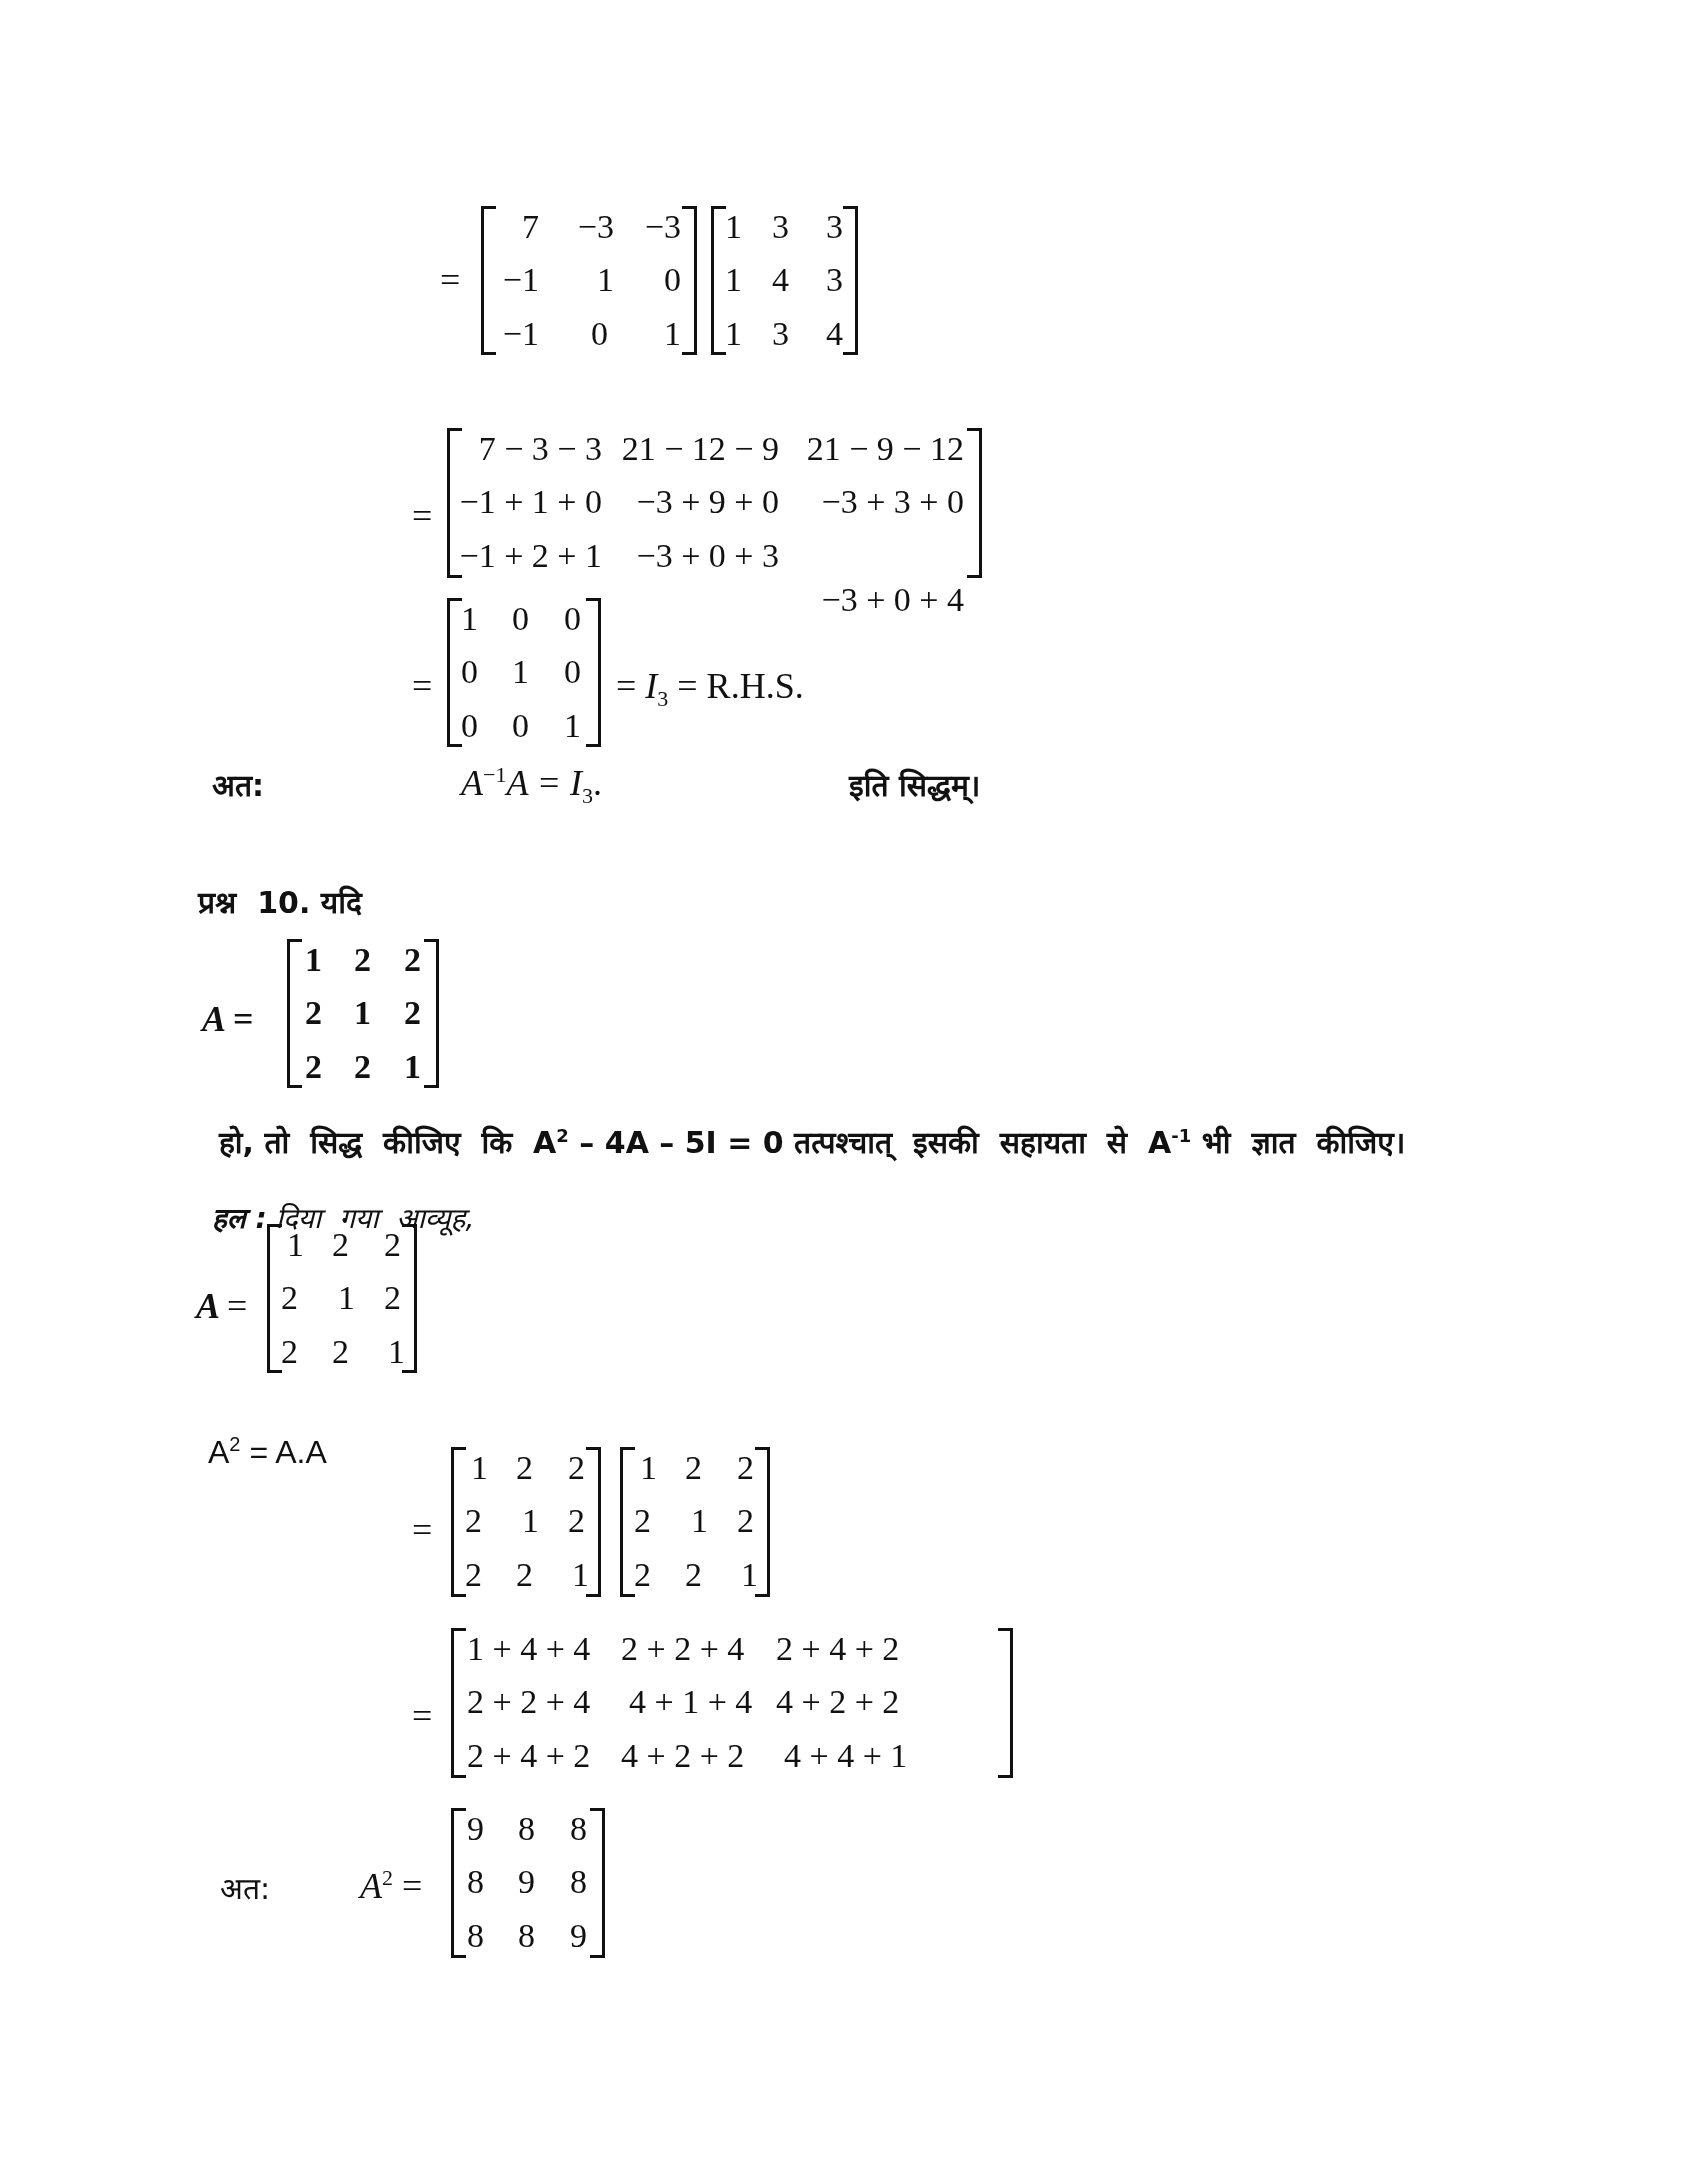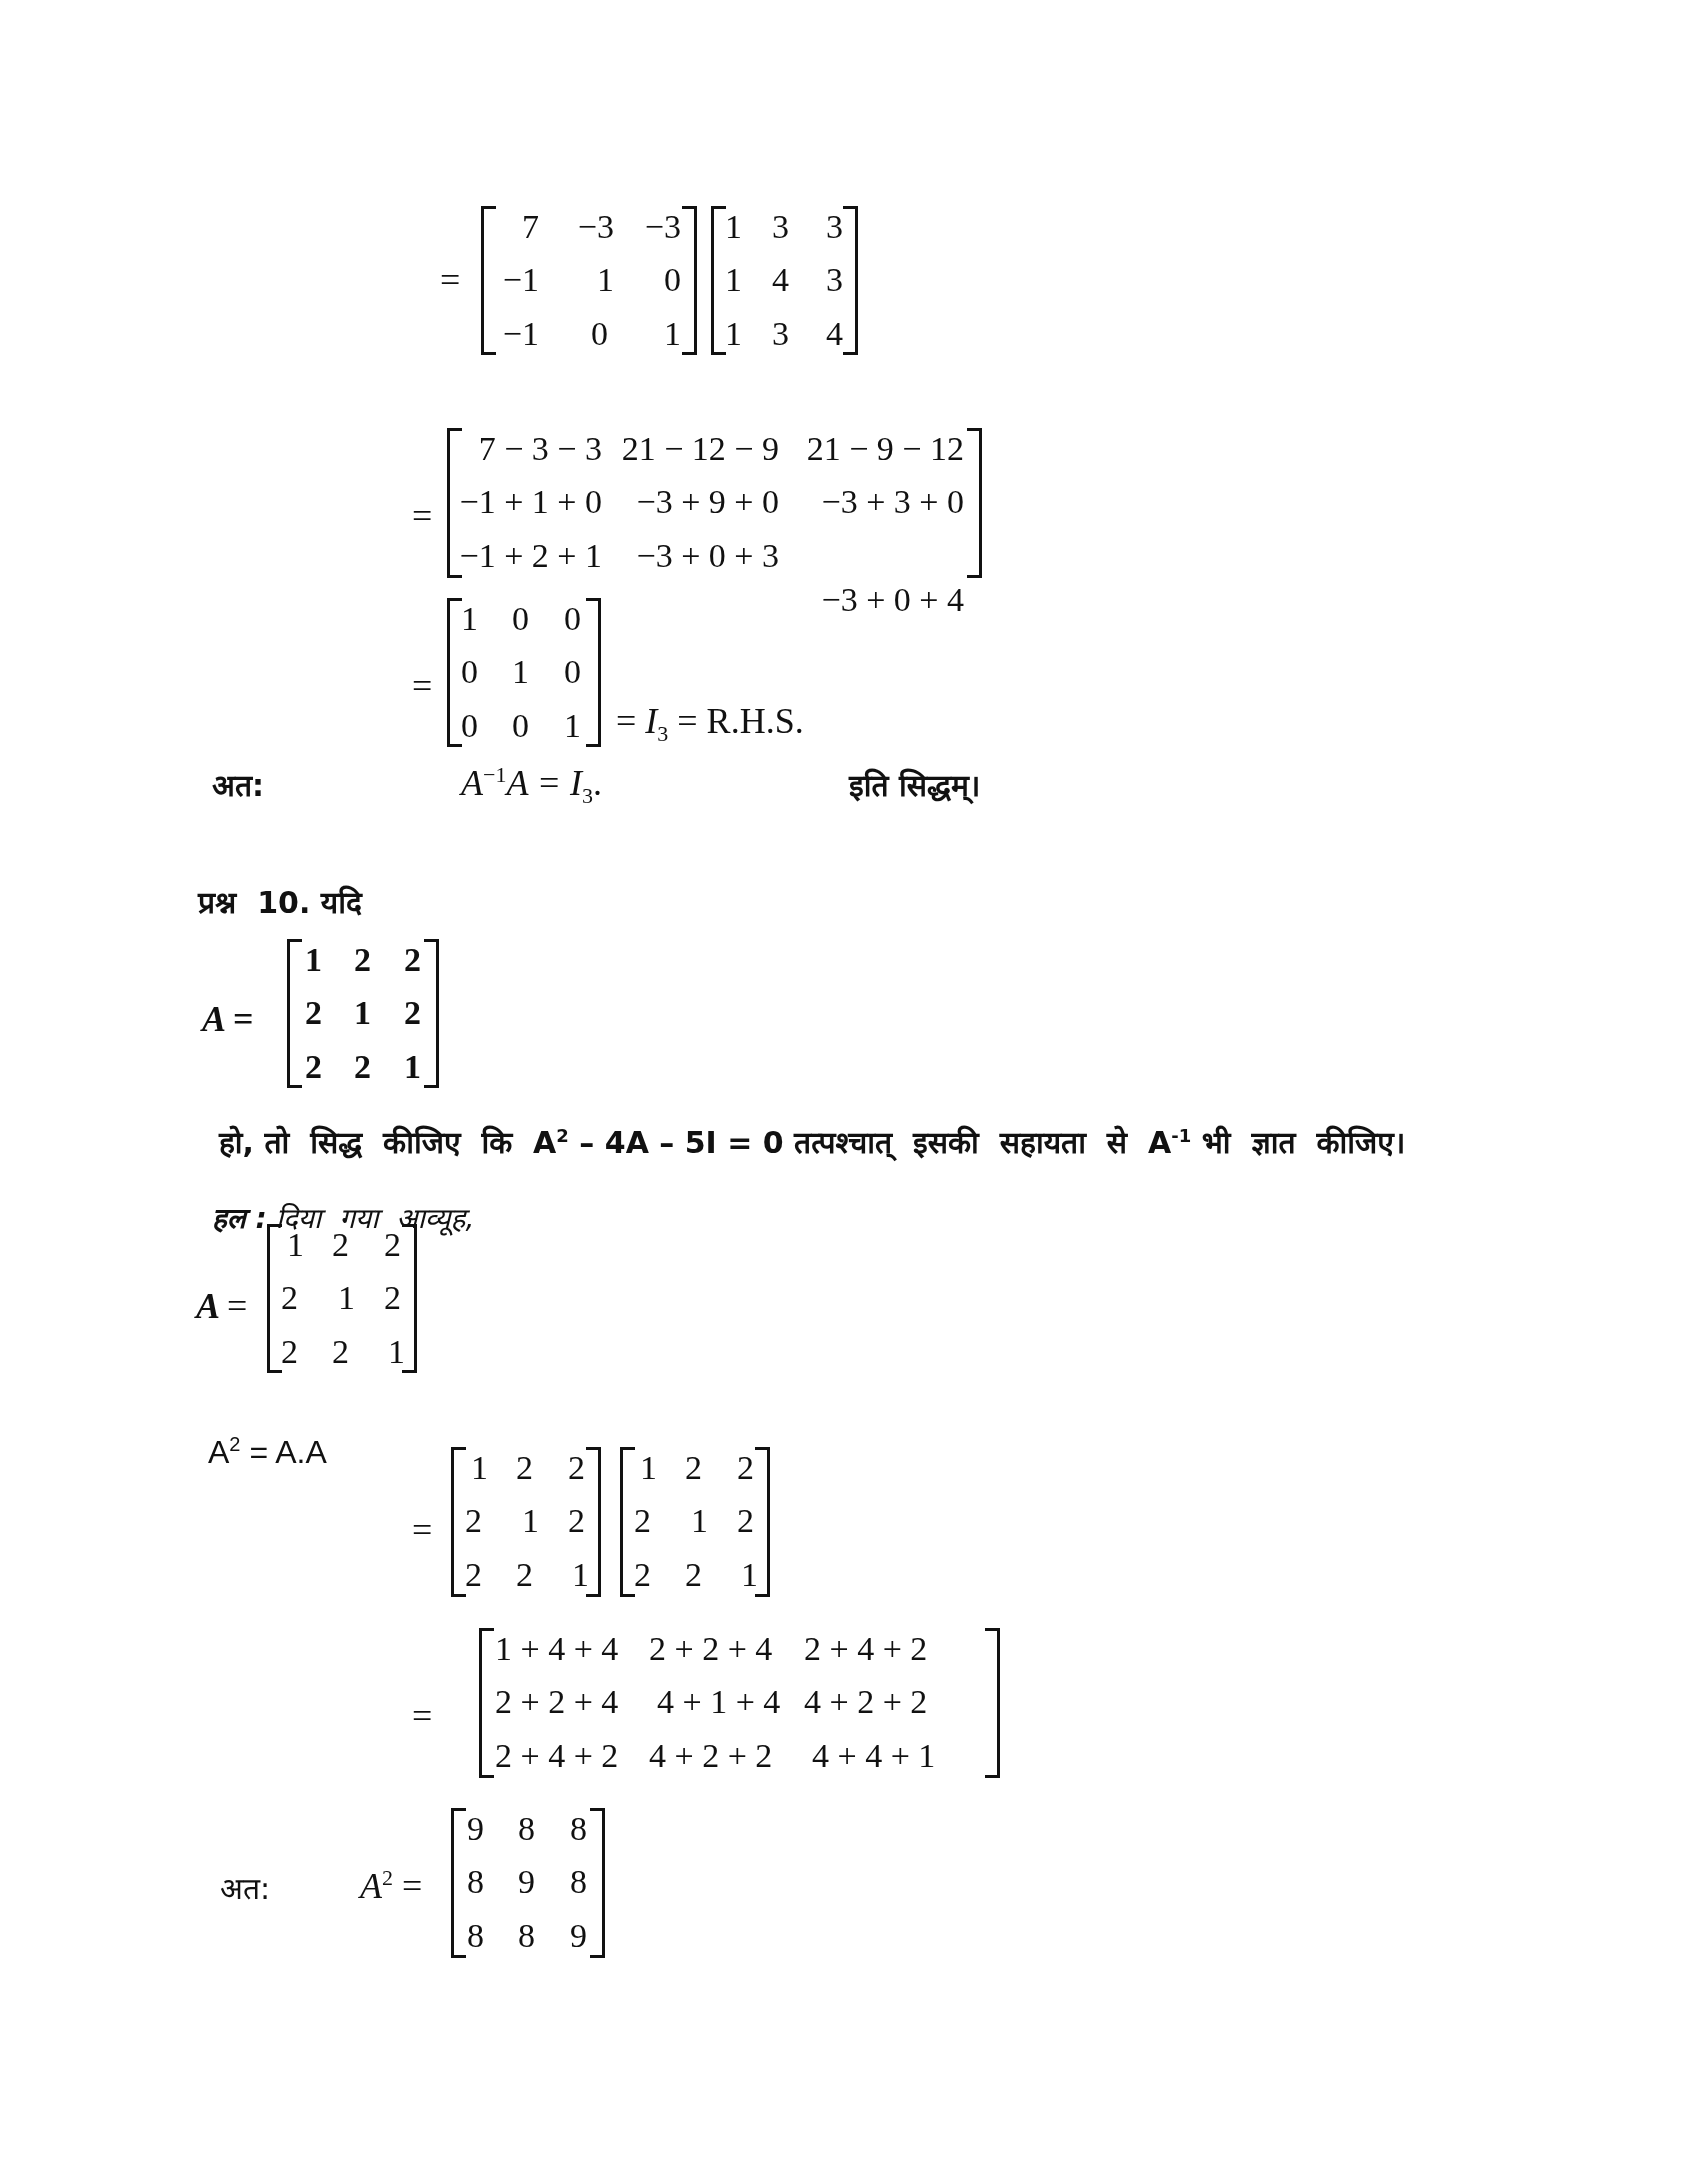--- a/index.html
+++ b/index.html
@@ -77,21 +77,21 @@
   <span class="cell" style="left:14px; top:2px;">1</span>
   <span class="cell" style="left:65px; top:2px;">0</span>
   <span class="cell" style="left:117px; top:2px;">0</span>
   <span class="cell" style="left:14px; top:55px;">0</span>
   <span class="cell" style="left:65px; top:55px;">1</span>
   <span class="cell" style="left:117px; top:55px;">0</span>
   <span class="cell" style="left:14px; top:109px;">0</span>
   <span class="cell" style="left:65px; top:109px;">0</span>
   <span class="cell" style="left:117px; top:109px;">1</span>
 </div>
-<div class="abs eq" style="left:616px; top:700px; white-space:nowrap;font-family:Liberation Serif, serif;">
+<div class="abs eq" style="left:616px; top:665px; white-space:nowrap;font-family:Liberation Serif, serif;">
   <span>=</span>
   <span class="italic">I</span><sub style="font-size:22px;">3</sub>
   <span>= R.H.S.</span>
 </div>
 
 <div class="abs hindi-bold" style="left:212px; top:764px; font-size:30px;">अत:</div>
 <div class="abs eq" style="left:461px; top:762px; white-space:nowrap;">
   <span class="italic">A</span><sup style="font-size:22px;">−1</sup><span class="italic">A = I</span><sub style="font-size:22px;">3</sub><span>.</span>
 </div>
 <div class="abs hindi-bold" style="left:849px; top:764px; font-size:30px;">इति सिद्धम्।</div>
@@ -164,21 +164,21 @@
   <span class="cell" style="left:117px; top:2px;">2</span>
   <span class="cell" style="left:14px; top:55px;">2</span>
   <span class="cell" style="left:71px; top:55px;">1</span>
   <span class="cell" style="left:117px; top:55px;">2</span>
   <span class="cell" style="left:14px; top:109px;">2</span>
   <span class="cell" style="left:65px; top:109px;">2</span>
   <span class="cell" style="left:121px; top:109px;">1</span>
 </div>
 
 <div class="abs eq" style="left:412px; top:1695px;">=</div>
-<div class="matrix" style="left:451px; top:1628px; width:521px; height:150px;margin-left:28px;">
+<div class="matrix" style="left:451px; top:1628px; width:562px; height:150px;">
   <span class="bl"></span>
   <span class="br"></span>
   <span class="cell" style="left:16px; top:2px;">1 + 4 + 4</span>
   <span class="cell" style="left:170px; top:2px;">2 + 2 + 4</span>
   <span class="cell" style="left:325px; top:2px;">2 + 4 + 2</span>
   <span class="cell" style="left:16px; top:55px;">2 + 2 + 4</span>
   <span class="cell" style="left:178px; top:55px;">4 + 1 + 4</span>
   <span class="cell" style="left:325px; top:55px;">4 + 2 + 2</span>
   <span class="cell" style="left:16px; top:109px;">2 + 4 + 2</span>
   <span class="cell" style="left:170px; top:109px;">4 + 2 + 2</span>

